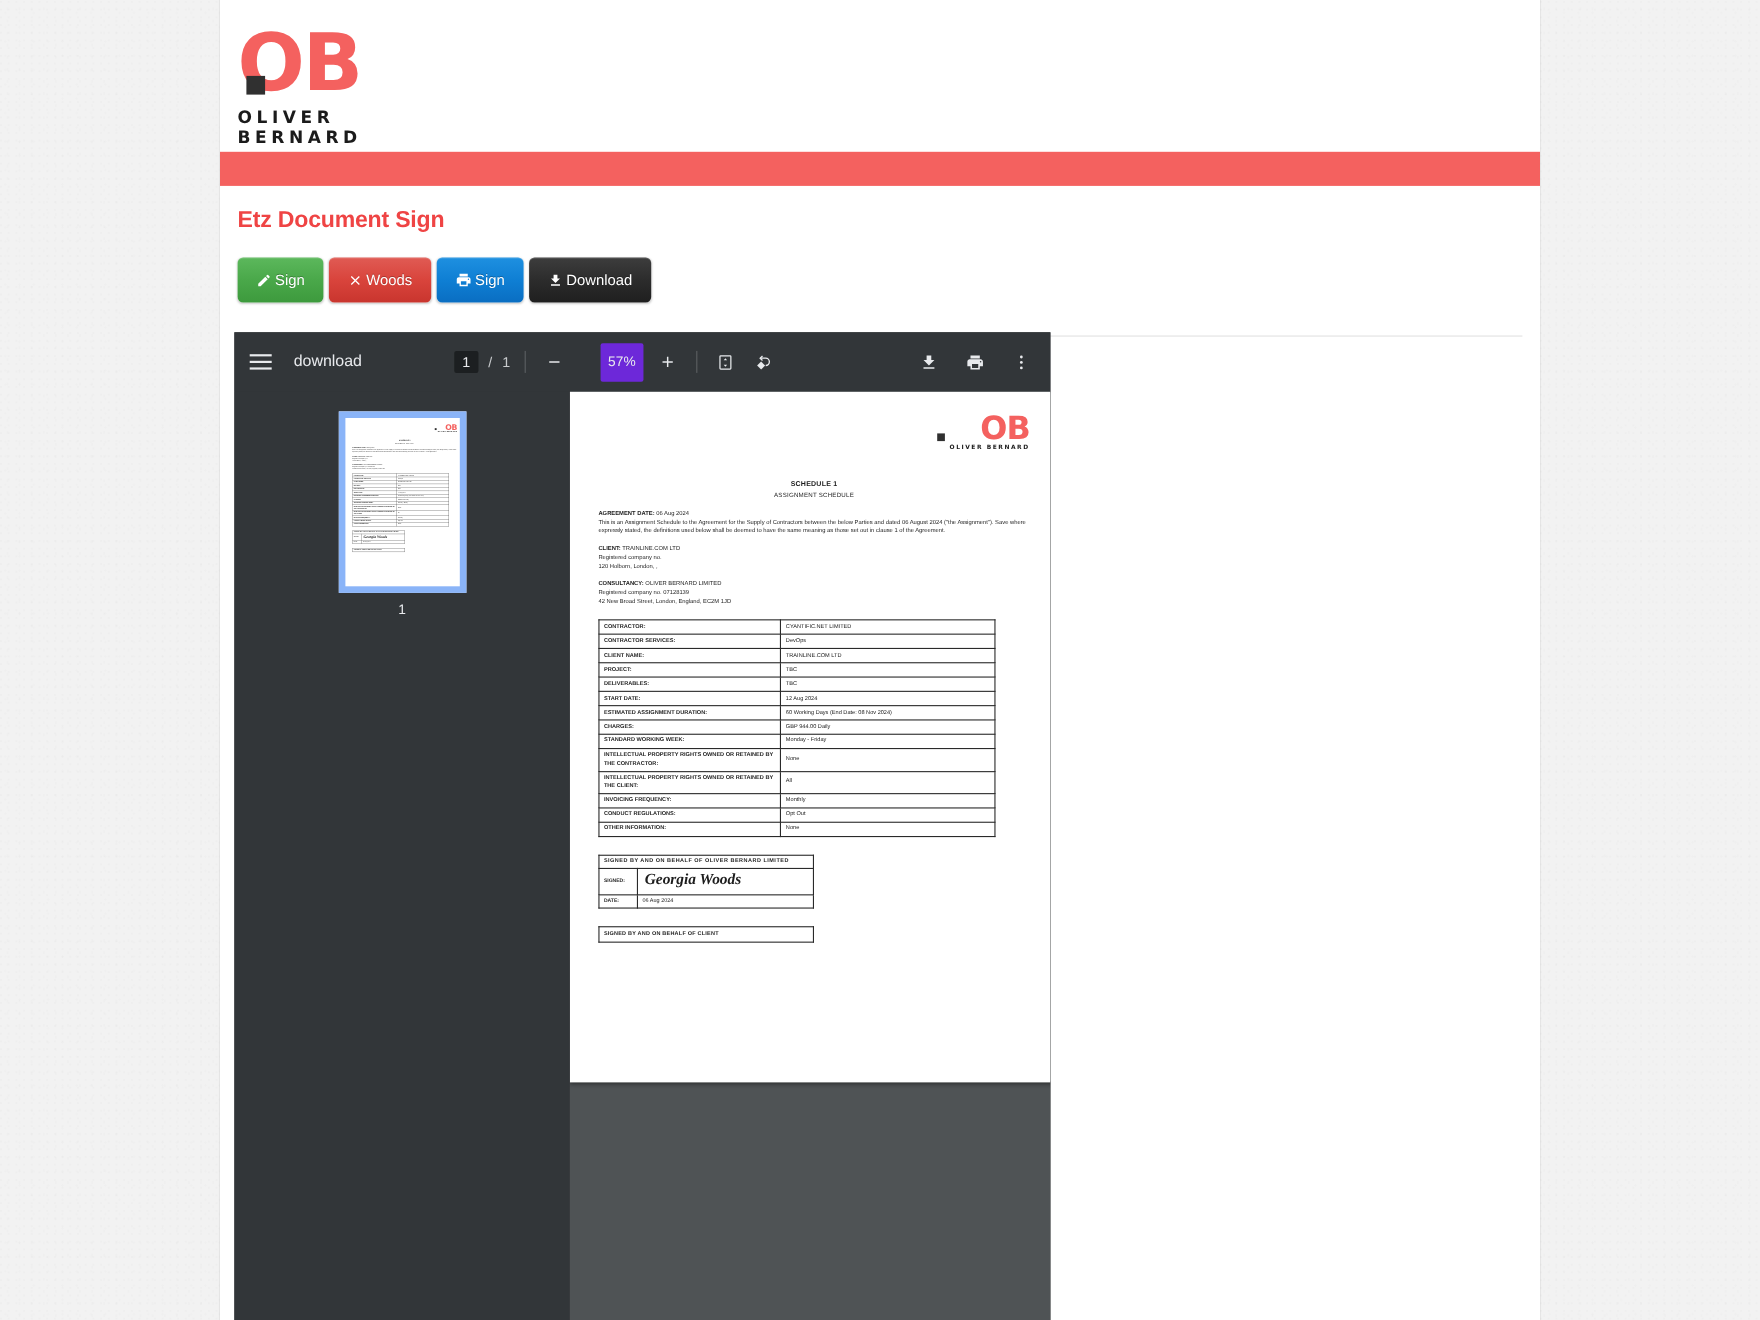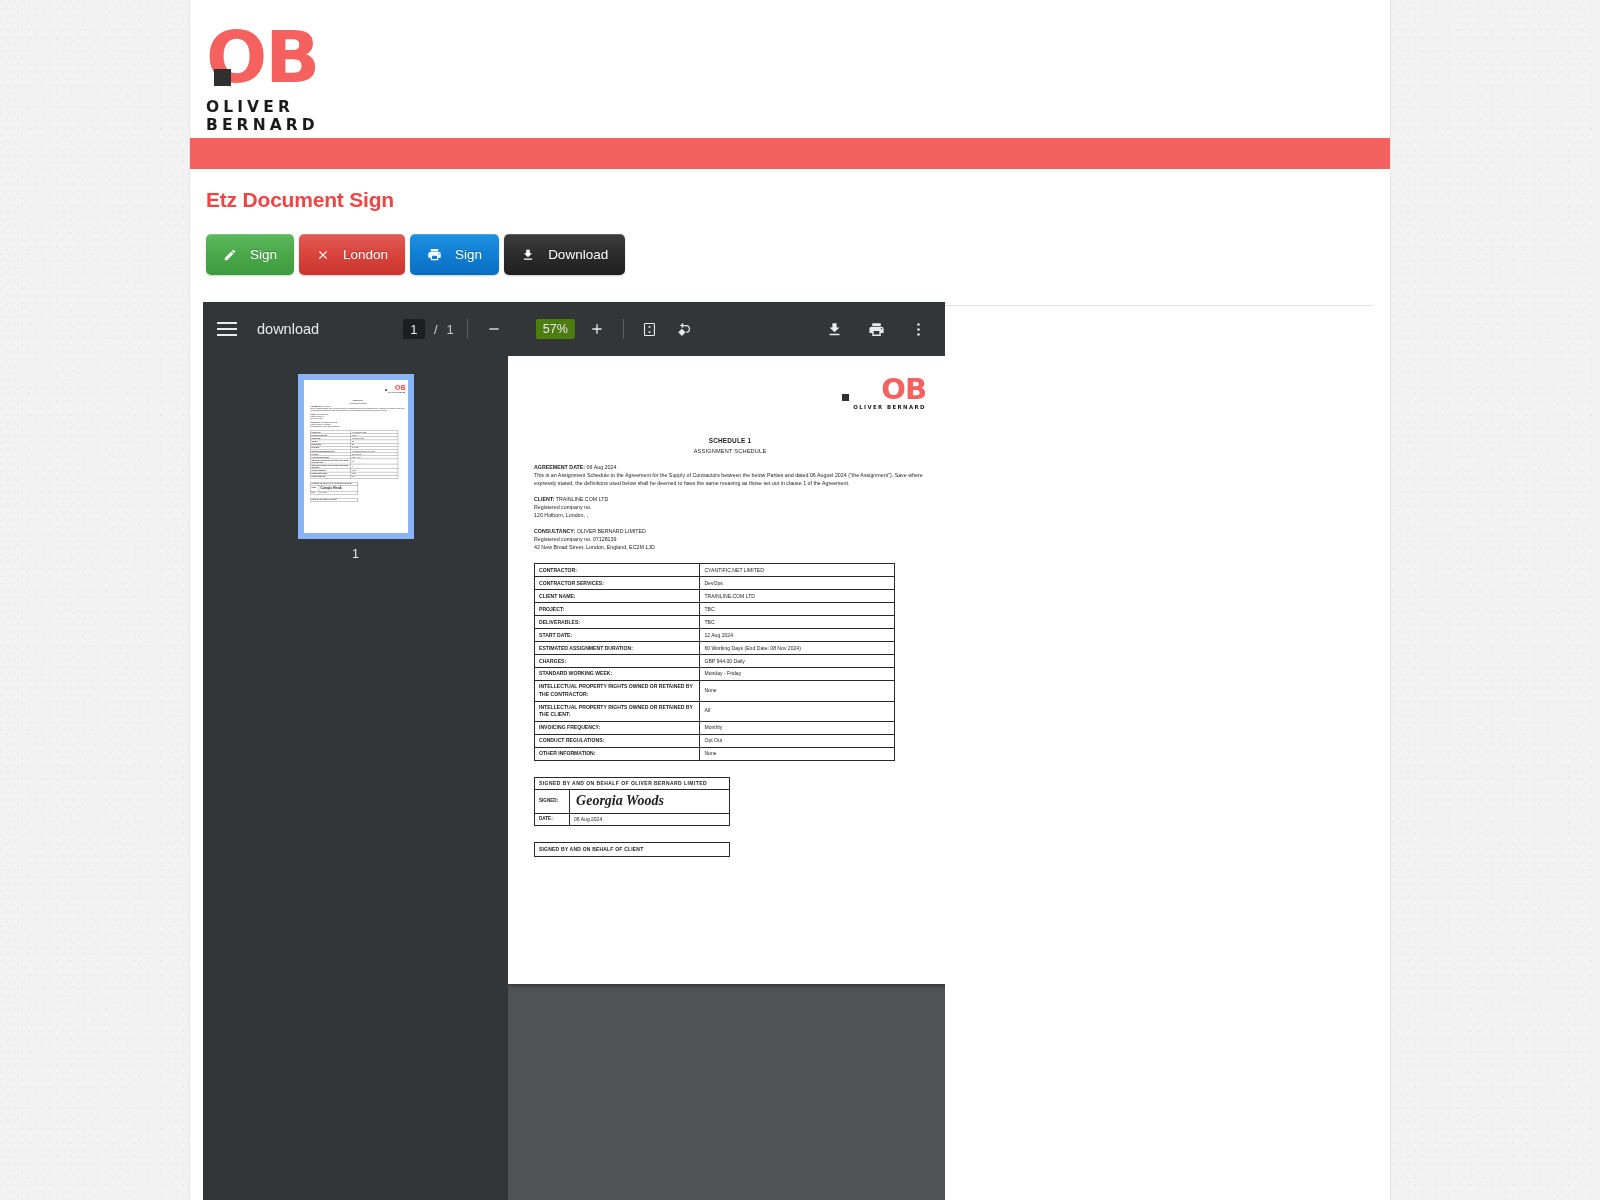--- a/index.html
+++ b/index.html
@@ -11,21 +11,21 @@
       radial-gradient(circle at 13% 27%, rgba(0,0,0,0.015) 0 1px, transparent 1px),
       radial-gradient(circle at 61% 73%, rgba(0,0,0,0.012) 0 1px, transparent 1px),
       radial-gradient(circle at 37% 91%, rgba(0,0,0,0.012) 0 1px, transparent 1px);
     background-size: 7px 7px, 11px 11px, 13px 13px;
     overflow: hidden;
   }
 
   
   .page-container {
     position: absolute;
-    left: 190px;
+    left: 200px;
     top: 0;
     width: 1200px;
     min-height: 1200px;
     background: #ffffff;
     box-shadow: 0 0 0 1px rgba(0,0,0,0.05);
   }
 
   
   .brand-header {
     height: 138px;
@@ -82,21 +82,21 @@
   .btn {
     height: 41px;
     border: none;
     border-radius: 5px;
     color: #ffffff;
     font-size: 13.5px;
     font-family: "Liberation Sans", sans-serif;
     display: inline-flex;
     align-items: center;
     justify-content: center;
-    gap: 13px;
+    gap: 3px;
     padding: 16px 17px;
     cursor: pointer;
     text-shadow: 0 -1px 0 rgba(0,0,0,0.25);
     box-shadow: inset 0 1px 0 rgba(255,255,255,0.18), 0 1px 2px rgba(0,0,0,0.2);
   }
   .btn-sign     { background: linear-gradient(to bottom, #5cb85c 0%, #4aa84a 50%, #3d9a3d 100%); }
   .btn-reject   { background: linear-gradient(to bottom, #e05b54 0%, #d9443c 50%, #c9352e 100%); }
   .btn-print    { background: linear-gradient(to bottom, #1e90e0 0%, #0f7fd4 50%, #0a6ec2 100%); }
   .btn-download { background: linear-gradient(to bottom, #3d3d3d 0%, #2c2c2c 50%, #1f1f1f 100%); }
   .btn svg { display: block; }
@@ -142,21 +142,21 @@
     cursor: text;
   }
   .page-sep { font-size: 13px; color:#c8cbcd; }
   .tb-vline { width:1px; height:20px; background:#5c6063; margin: 0 4px; }
   .tb-icon-btn {
     width: 26px; height: 26px;
     display:flex; align-items:center; justify-content:center;
     cursor:pointer; color:#e8eaed;
   }
   .zoom-box {
-    background:#4d7c0f; border-radius:2px; height:20px;
+    background:#6d28d9; border-radius:2px; height:35px;
     display:flex; align-items:center; justify-content:center;
     font-size:12.5px; color:#e8eaed; padding: 0 7px; cursor:text;margin-left:20px;
   }
   .tb-right { position:absolute; right: 14px; display:flex; align-items:center; gap:16px; }
 
   .pdf-body { display:flex; height: 844px; }
   .pdf-sidebar {
     width: 305px;
     background: #323639;
     padding-top: 18px;
@@ -281,21 +281,21 @@
       </span>
       <span>Sign</span>
     </button>
 
     <button class="btn btn-reject">
       <span>
         <svg width="14" height="14" viewBox="0 0 24 24" fill="#fff">
             <path d="M19 6.41L17.59 5 12 10.59 6.41 5 5 6.41 10.59 12 5 17.59 6.41 19 12 13.41 17.59 19 19 17.59 13.41 12z"></path>
           </svg>
       </span>
-      <span>London</span>
+      <span>Woods</span>
     </button>
 
     <button class="btn btn-print">
       <span>
         <svg width="15" height="15" viewBox="0 0 24 24" fill="#fff">
             <path d="M19 8H5c-1.66 0-3 1.34-3 3v6h4v4h12v-4h4v-6c0-1.66-1.34-3-3-3zm-3 11H8v-5h8v5zm3-7c-.55 0-1-.45-1-1s.45-1 1-1 1 .45 1 1-.45 1-1 1zm-1-9H6v4h12V3z"></path>
           </svg>
       </span>
       <span>Sign</span>
     </button>

